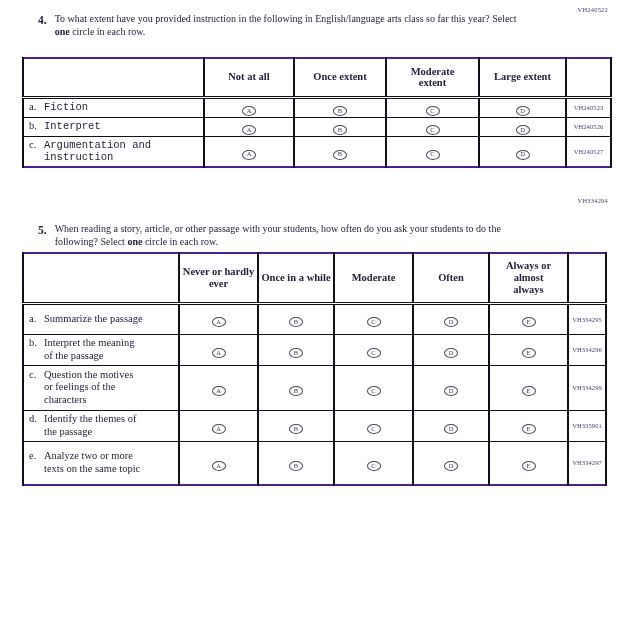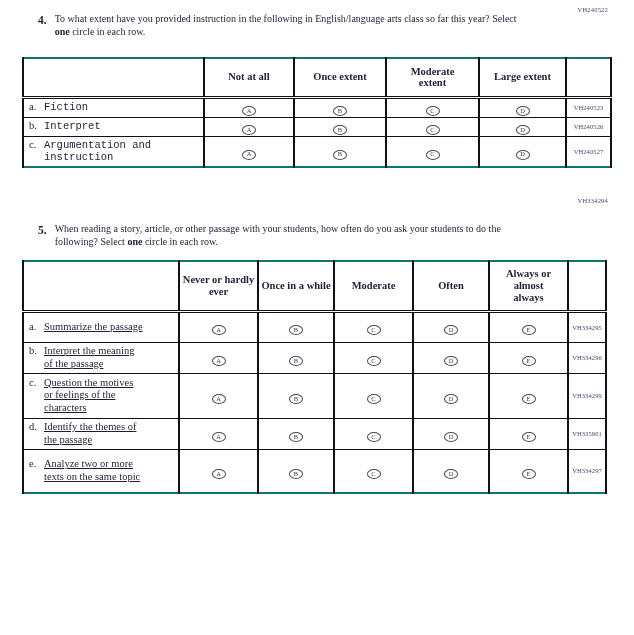--- a/index.html
+++ b/index.html
@@ -29,48 +29,48 @@
   .q-text{font-size:10px;line-height:1.28;width:472px;}
   .q-text b{font-weight:bold;}
 
   table.grid{
     position:absolute;left:22px;
     border-collapse:collapse;
     table-layout:fixed;
     background:#fff;
   }
   table.t1{top:57px;width:588px;}
-  table.t2{top:260px;width:583px;}
+  table.t2{top:252px;width:583px;}
   table.grid th, table.grid td{
     border-top:1px solid #101018;
     border-bottom:1px solid #101018;
     border-left:2px solid #101018;
     border-right:2px solid #101018;
     padding:0;
     overflow:hidden;
   }
-  table.grid{border:2px solid #0f766e;}
+  table.grid{border:2px solid #4c1d95;}
   table.grid thead th{
     border-bottom:3px double #101018;
     font-size:10.5px;
     font-weight:bold;
     text-align:center;
     vertical-align:middle;
     line-height:1.12;
   }
   .hwrap{display:inline-block;max-width:60px;}
   td.label{
     vertical-align:middle;
     font-size:10.5px;
     line-height:1.18;
   }
   .lblwrap{display:flex;align-items:flex-start;padding:1px 2px 1px 5px;}
   .ltr{width:15px;flex:0 0 15px;}
   .t1 .lbl{width:120px;font-family:Liberation Mono, monospace;}
-  .t2 .lbl{width:100px;text-decoration:underline;}
+  .t2 .lbl{width:100px;}
   td.bub{text-align:center;vertical-align:middle;}
   .bubble{
     display:inline-flex;
     width:14px;height:10px;
     border:1px solid #4a4a5e;
     border-radius:50%;
     align-items:center;justify-content:center;
     box-sizing:border-box;
     cursor:pointer;
   }

